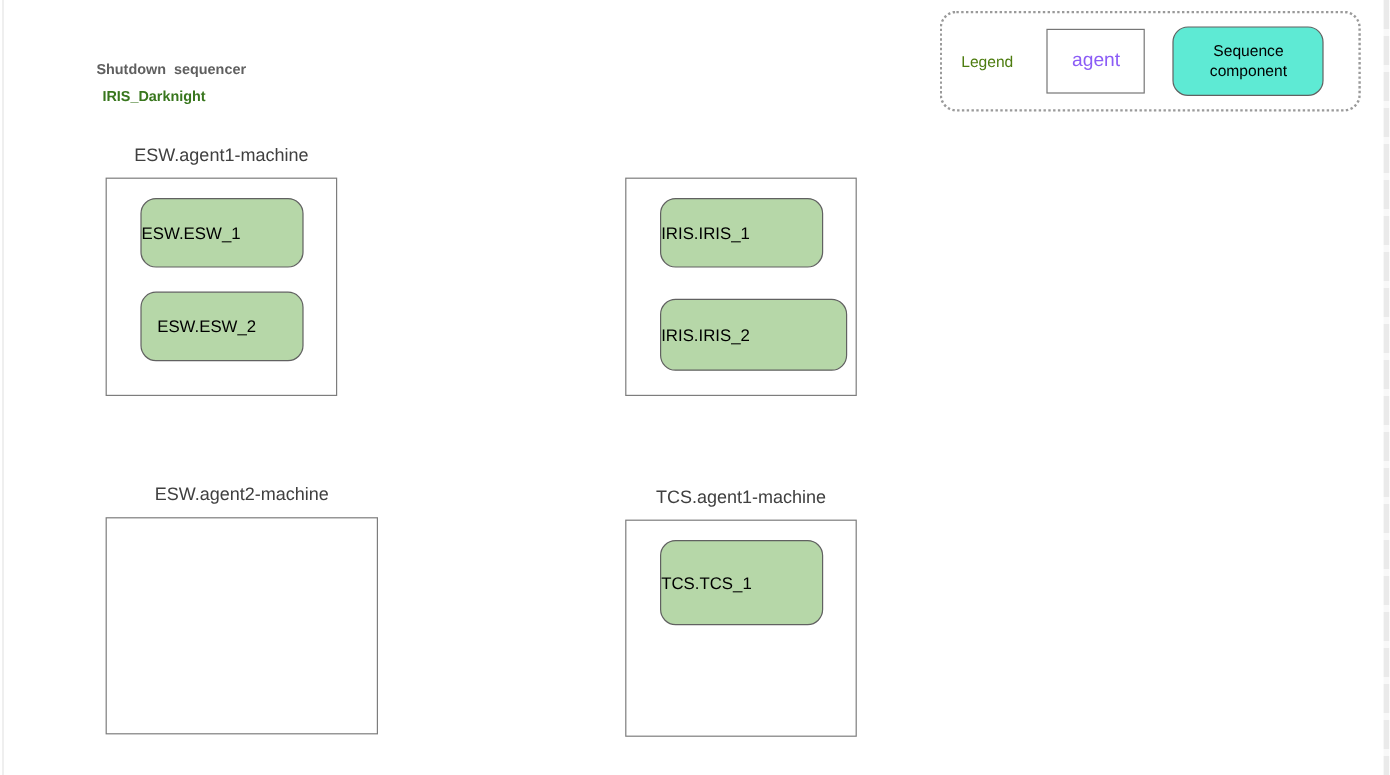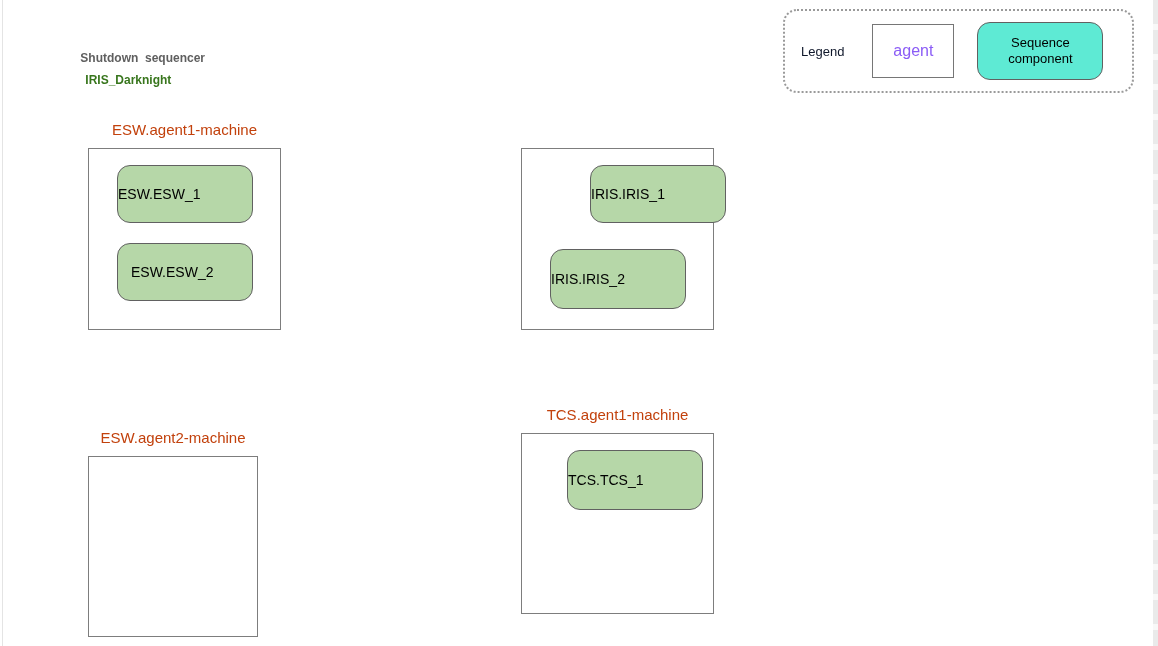--- a/index.html
+++ b/index.html
@@ -46,21 +46,21 @@
     box-sizing: border-box;
     border: 2px dotted #9a9a9a;
     border-radius: 14px;
     display: flex;
     align-items: center;
     background: #ffffff;
   }
   .legend-title {
     margin-left: 16px;
     font-size: 13px;
-    color: #0f172a;
+    color: #4d7c0f;
   }
   .legend-agent {
     margin-left: 28px;
     width: 82px; height: 54px;
     box-sizing: border-box;
     background: #ffffff;
     border: 1.5px solid #767676;
     display: flex;
     align-items: center;
     justify-content: center;
@@ -90,47 +90,47 @@
     background: #ffffff;
     border: 1.5px solid #7d7d7d;
   }
   .machine-label {
     position: absolute;
     left: 0; right: 0;
     top: -29px;
     text-align: center;
     font-size: 15px;
     line-height: 19px;
-    color: #c2410c;
+    color: #404040;
     white-space: nowrap;
   }
   .component {
     position: absolute;
     box-sizing: border-box;
     background: #b6d7a8;
     border: 1.5px solid #616161;
     border-radius: 13px;
     display: flex;
     align-items: center;
     justify-content: flex-start;
     font-size: 14px;
     color: #000000;
     white-space: nowrap;
   }
   #machine-0 { left: 88px;  top: 148px; width: 193px; height: 182px; }
   #machine-1 { left: 521px; top: 148px; width: 193px; height: 182px; }
-  #machine-2 { left: 88px;  top: 456px; width: 170px; height: 181px; }
+  #machine-2 { left: 88px;  top: 431px; width: 227px; height: 181px; }
   #machine-3 { left: 521px; top: 433px; width: 193px; height: 181px; }
 
   #m0c0 { left: 28px; top: 16px;  width: 136px; height: 58px; }
   #m0c1 { left: 28px; top: 94px;  width: 136px; height: 58px; padding-left: 13px; }
-  #m1c0 { left: 28px; top: 16px;  width: 136px; height: 58px; margin-left: 40px; }
-  #m1c1 { left: 28px; top: 100px; width: 136px; height: 60px; }
+  #m1c0 { left: 28px; top: 16px;  width: 136px; height: 58px; }
+  #m1c1 { left: 28px; top: 100px; width: 156px; height: 60px; }
   #m2c0 { left: 29px; top: 21px;  width: 136px; height: 60px; }
-  #m3c0 { left: 28px; top: 16px;  width: 136px; height: 60px; margin-left: 17px; }
+  #m3c0 { left: 28px; top: 16px;  width: 136px; height: 71px; }
 </style>
 </head>
 <body>
 
 <div class="page">
 
   <div class="left-edge-line"></div>
 
   <h1 class="title">
     <span class="title-gray">Shutdown  sequencer</span>

